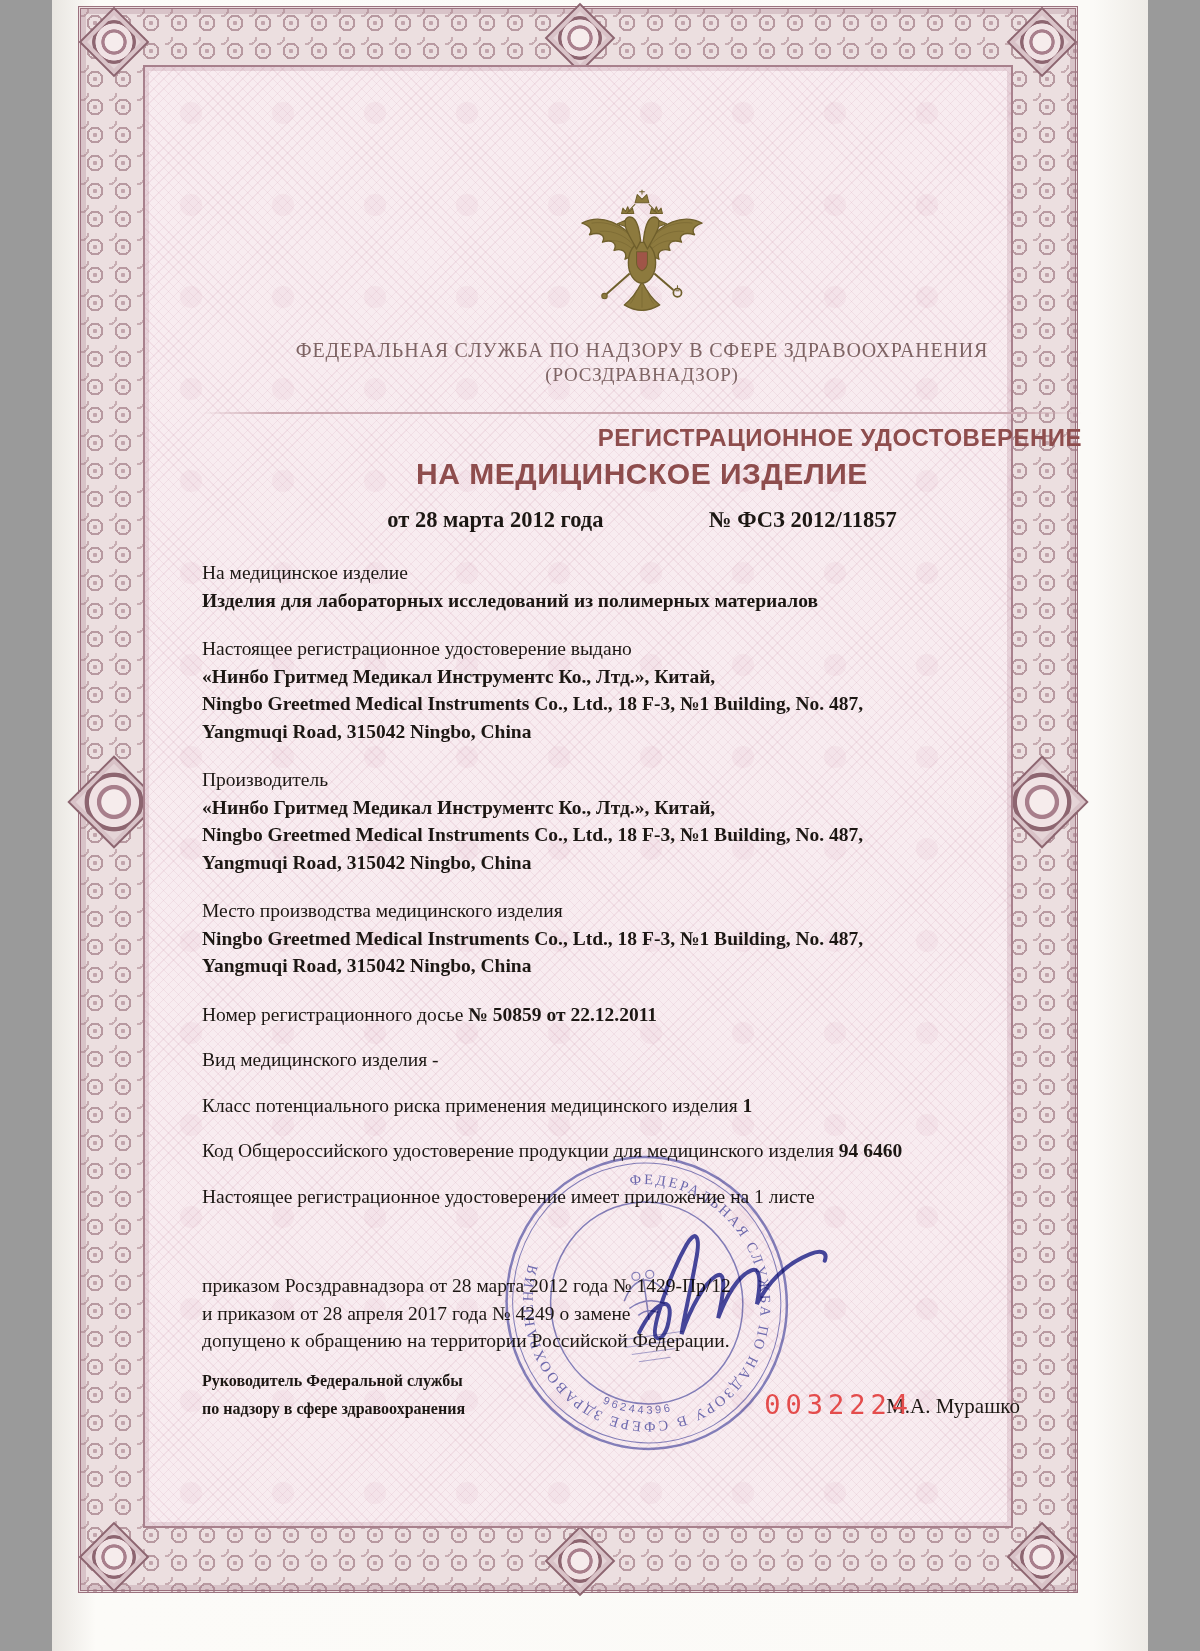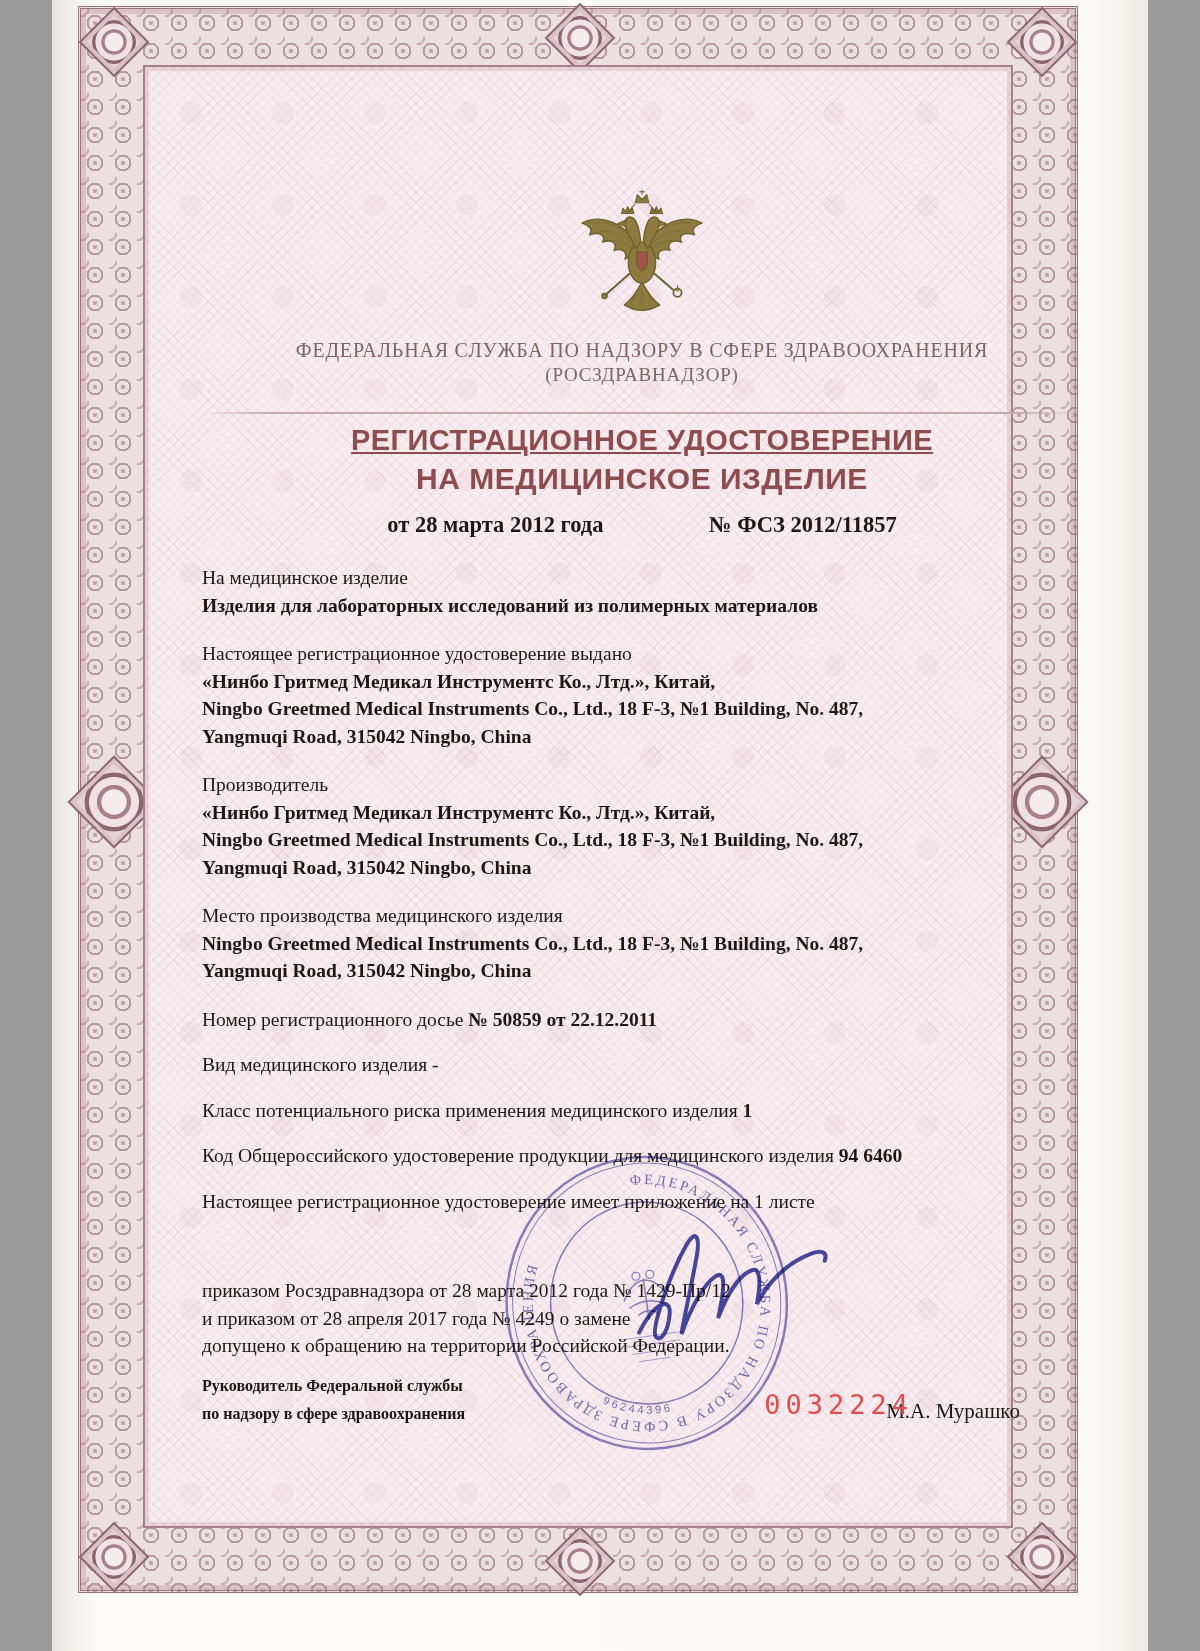--- a/index.html
+++ b/index.html
@@ -41,21 +41,21 @@
   .med.bl{left:8px;bottom:8px}.med.br{right:8px;bottom:8px}
   .med.tc{left:calc(50% - 23px);top:4px}.med.bc{left:calc(50% - 23px);bottom:4px}
   .med.ml,.med.mr{width:62px;height:62px}
   .med.ml{left:0px;top:calc(50% - 31px)}.med.mr{right:0px;top:calc(50% - 31px)}
   
   .content{position:absolute;left:150px;top:70px;width:880px;}
   .emblem{margin-top:116px;text-align:center;}
   .agency{margin-top:12px;text-align:center;color:#7e6464;font-size:20px;letter-spacing:.8px;}
   .agency2{margin-top:2px;text-align:center;color:#7e6464;font-size:19px;letter-spacing:.8px;}
   .divider{margin:26px 0 10px 0;height:2px;background:linear-gradient(90deg,transparent,#c9a6ae 8%,#c9a6ae 92%,transparent);}
-  .title1{ text-align:center;color:#8e4d4d;font-family:"Liberation Sans",sans-serif;font-weight:bold;font-size:29px;letter-spacing:.5px;text-decoration:underline;}
+  .title1{ text-align:right;color:#8e4d4d;font-family:"Liberation Sans",sans-serif;font-weight:bold;font-size:24px;letter-spacing:.5px;}
   .title2{ text-align:center;color:#8e4d4d;font-family:"Liberation Sans",sans-serif;font-weight:bold;font-size:30px;margin-top:5px;letter-spacing:.5px;}
   .dateline{margin-top:16px;text-align:center;font-weight:bold;font-size:22.5px;}
   .dateline .num{display:inline-block;margin-left:100px;}
   .body-text{font-size:19.5px;line-height:27.5px;}
   p{margin:0;}
   .mt-lg{margin-top:26px;} .mt-md{margin-top:21px;} .mt-sm{margin-top:18px;}
   b,.bold{font-weight:bold;}
   .orders{margin-top:62px;}
   .signer-row{margin-top:12px;display:flex;justify-content:space-between;align-items:flex-end;}
   .signer-title{font-weight:bold;font-size:16px;line-height:28px;}

